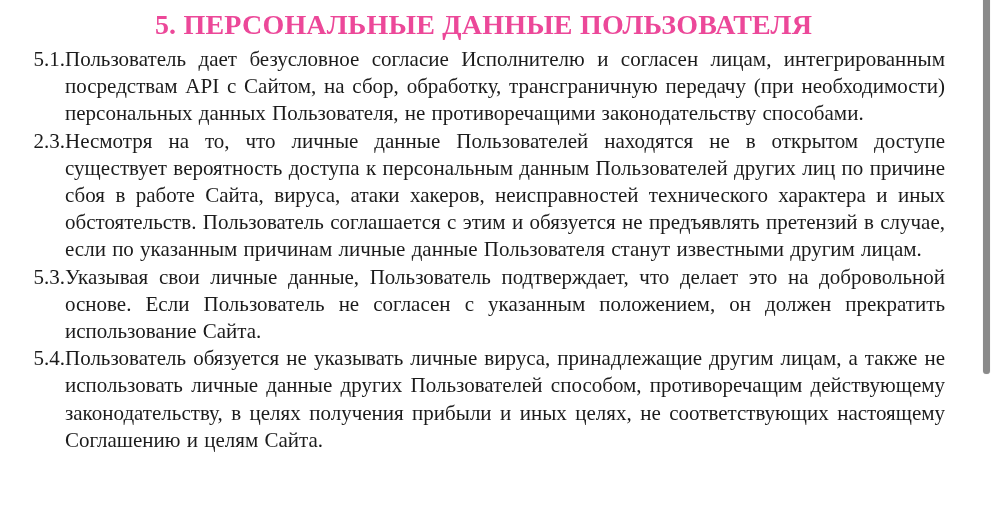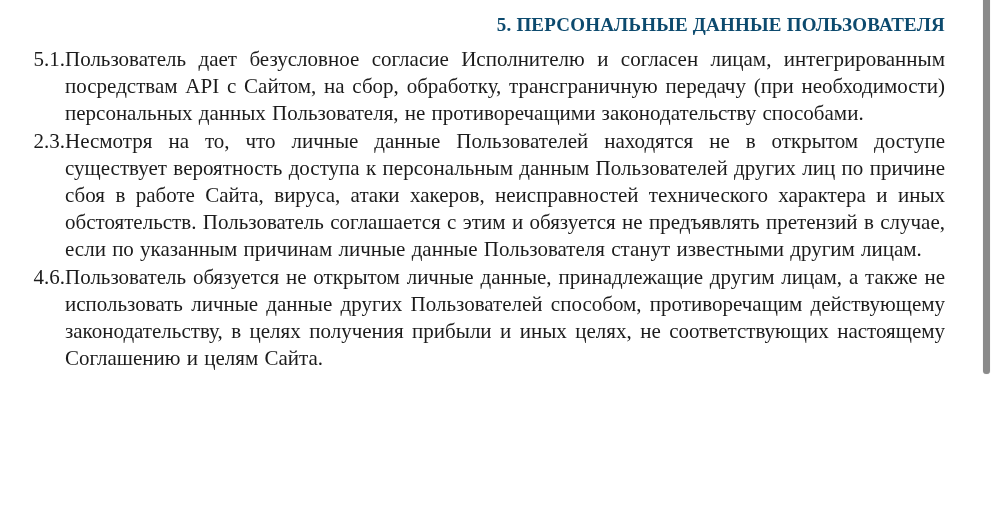--- a/index.html
+++ b/index.html
@@ -15,27 +15,27 @@
       font-family: "Liberation Serif", "DejaVu Serif", serif;
       color: #1b1b1b;
     }
     .page {
       position: absolute;
       left: 22px;
       top: 10px;
       width: 923px;
     }
     .doc-title {
-      text-align: right;
+      text-align: center;
       font-weight: bold;
-      font-size: 19px;
+      font-size: 28px;
       line-height: 30px;
       margin: 0 0 6px 0;
       letter-spacing: 0.2px;
-      color: #0c4a6e;
+      color: #ec4899;
     }
     .clause {
       position: relative;
       padding-left: 43px;
       text-align: justify;
       text-justify: inter-word;
       font-size: 21px;
       line-height: 27.2px;
       word-spacing: 1px;
     }
@@ -66,20 +66,24 @@
   <div class="clause">
     <span class="num">5.1.</span>
     <span>Пользователь дает безусловное согласие Исполнителю и согласен лицам, интегрированным посредствам API с Сайтом, на сбор, обработку, трансграничную передачу (при необходимости) персональных данных Пользователя, не противоречащими законодательству способами.</span>
   </div>
 
   <div class="clause">
     <span class="num">2.3.</span>
     <span>Несмотря на то, что личные данные Пользователей находятся не в открытом доступе существует вероятность доступа к персональным данным Пользователей других лиц по причине сбоя в работе Сайта, вируса, атаки хакеров, неисправностей технического характера и иных обстоятельств. Пользователь соглашается с этим и обязуется не предъявлять претензий в случае, если по указанным причинам личные данные Пользователя станут известными другим лицам.</span>
   </div>
 
+  <div class="clause">
+    <span class="num">5.3.</span>
+    <span>Указывая свои личные данные, Пользователь подтверждает, что делает это на добровольной основе. Если Пользователь не согласен с указанным положением, он должен прекратить использование Сайта.</span>
+  </div>
 
   <div class="clause">
-    <span class="num">4.6.</span>
-    <span>Пользователь обязуется не открытом личные данные, принадлежащие другим лицам, а также не использовать личные данные других Пользователей способом, противоречащим действующему законодательству, в целях получения прибыли и иных целях, не соответствующих настоящему Соглашению и целям Сайта.</span>
+    <span class="num">5.4.</span>
+    <span>Пользователь обязуется не указывать личные вируса, принадлежащие другим лицам, а также не использовать личные данные других Пользователей способом, противоречащим действующему законодательству, в целях получения прибыли и иных целях, не соответствующих настоящему Соглашению и целям Сайта.</span>
   </div>
 </div>
 
 <div class="scrollbar-thumb"></div>
 
 </body></html>

